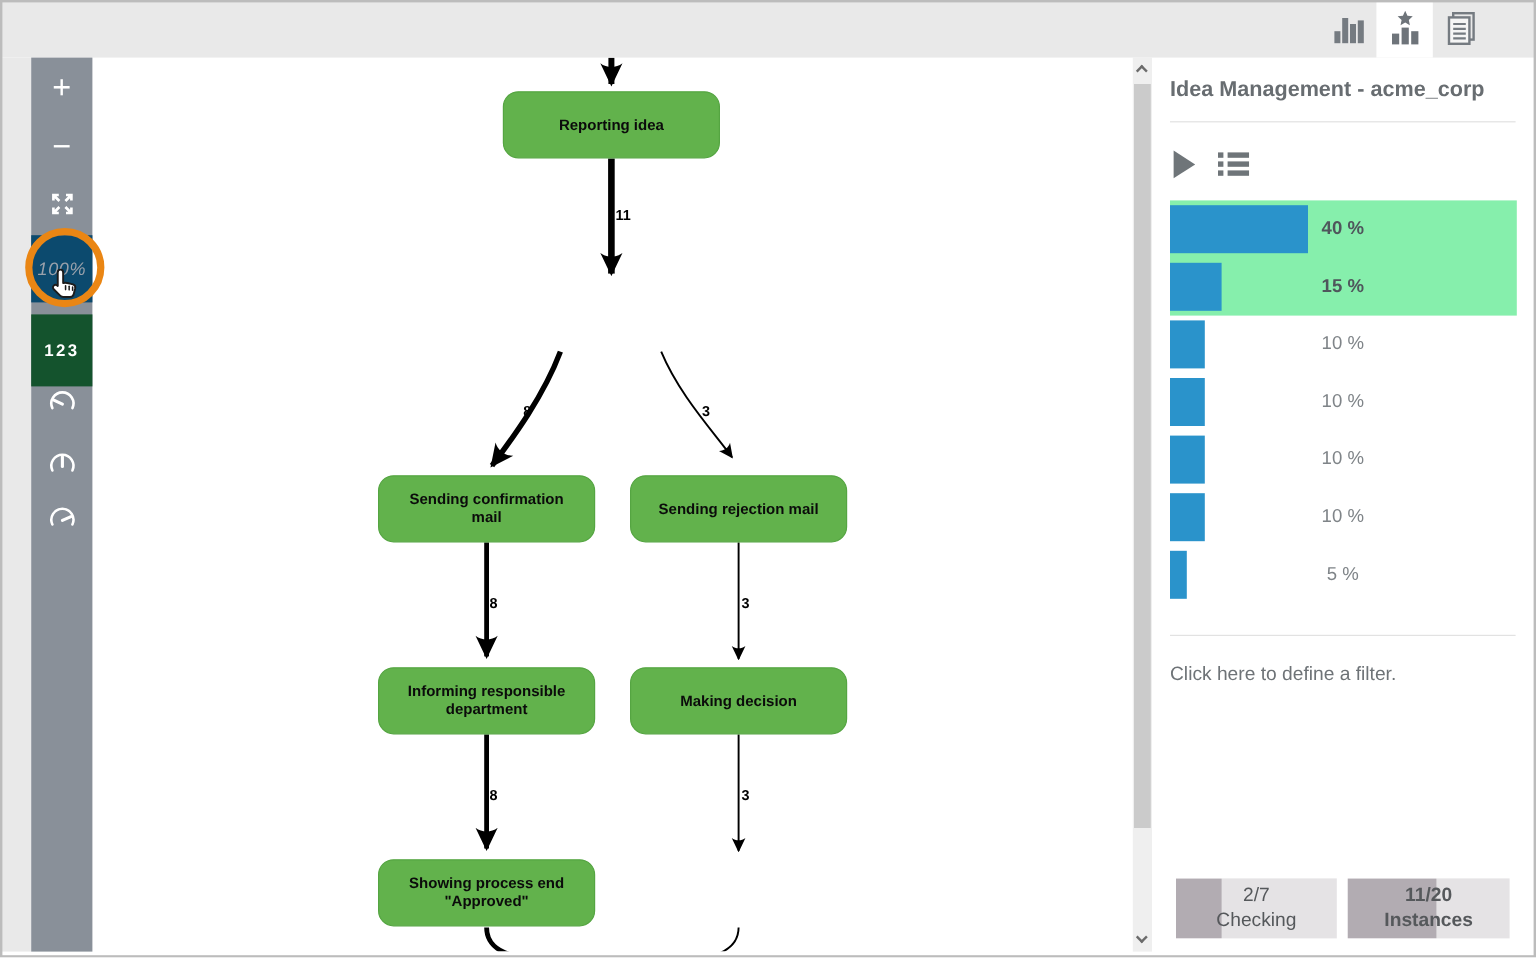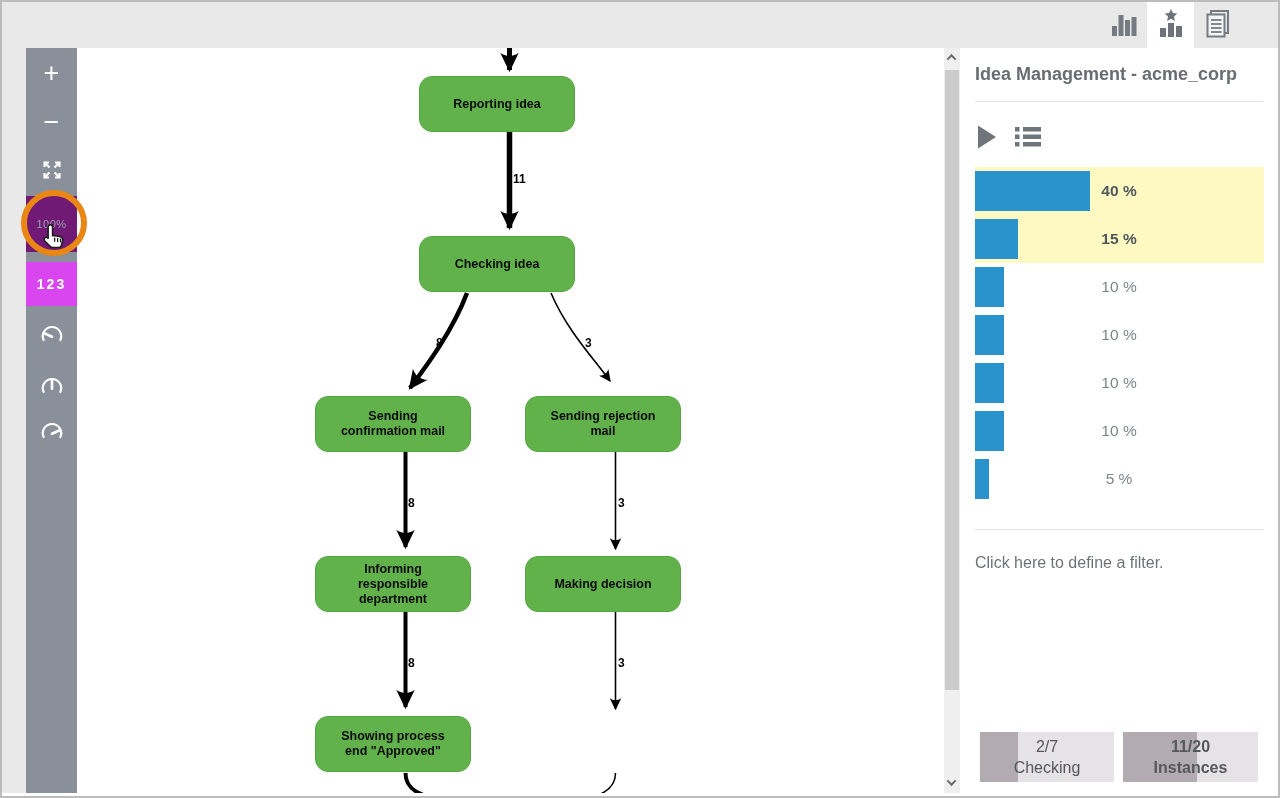--- a/index.html
+++ b/index.html
@@ -16,35 +16,35 @@
   .tab svg { display:block; }
 
   
   .gutter { position:absolute; left:0; top:48px; width:26px; bottom:5px; background:#e9e9e9; }
   .sidebar { position:absolute; left:26px; top:48px; width:51px; bottom:5px; background:#899099; z-index:6; }
   .sbtn { position:absolute; left:0; width:51px; display:flex; align-items:center; justify-content:center;
           color:#fff; cursor:pointer; }
   .sb-plus  { top:10px; height:30px; font-size:27px; font-weight:400; }
   .sb-minus { top:59px; height:30px; font-size:27px; font-weight:400; }
   .sb-expand{ top:109px; height:30px; }
-  .sb-zoom  { top:148px; height:56px; background:#701a75; color:#99a1ab; font-size:11px; letter-spacing:0.5px; }
-  .sb-num   { top:214px; height:44px; background:#d946ef; color:#fff; font-weight:bold; font-size:14px; letter-spacing:2px; }
+  .sb-zoom  { top:148px; height:56px; background:#0c4a6e; color:#99a1ab; font-size:15px; letter-spacing:0.5px;font-style:italic; }
+  .sb-num   { top:214px; height:60px; background:#14532d; color:#fff; font-weight:bold; font-size:14px; letter-spacing:2px; }
   .sb-g1 { top:273px; height:30px; }
   .sb-g2 { top:325px; height:30px; }
   .sb-g3 { top:370px; height:30px; }
 
   
   .ann-ring { position:absolute; left:21px; top:190px; width:66px; height:66px; border:6px solid #ea8614;
               border-radius:50%; z-index:40; pointer-events:none; }
   .ann-cursor { position:absolute; left:41px; top:223px; z-index:41; pointer-events:none; }
 
   
   .canvas { position:absolute; left:77px; top:48px; width:867px; bottom:5px; background:#fff; overflow:hidden; }
   .edges { position:absolute; left:0; top:0; }
-  .node { position:absolute; width:156px; height:56px; background:#62b24c; border:1px solid #55a542;
+  .node { position:absolute; width:181px; height:56px; background:#62b24c; border:1px solid #55a542;
           border-radius:13px; display:flex; align-items:center; justify-content:center; text-align:center;
           font-size:12.5px; font-weight:bold; color:#0b0b0b; line-height:15px; padding:0 14px; cursor:pointer; }
   .n-reporting { left:342px; top:28px; }
   .n-checking  { left:342px; top:188px; }
   .n-confirm   { left:238px; top:348px; }
   .n-reject    { left:448px; top:348px; }
   .n-informing { left:238px; top:508px; }
   .n-decision  { left:448px; top:508px; }
   .n-approved  { left:238px; top:668px; }
   .n-revising  { left:448px; top:668px; }
@@ -60,21 +60,21 @@
 
   
   .panel { position:absolute; left:960px; top:48px; right:2px; bottom:5px; background:#fff;padding-left:28px; }
   .ptitle { position:absolute; left:15px; top:16px; font-size:18px; font-weight:bold; color:#686d71; }
   .pdiv1 { position:absolute; left:15px; right:15px; top:53px; height:1px; background:#e2e2e2; }
   .picons { position:absolute; left:16px; top:76px; display:flex; align-items:center; gap:17px; }
   .picons .ibtn { cursor:pointer; display:flex; align-items:center; }
 
   .vlist { position:absolute; left:15px; top:119px; width:289px; }
   .vrow { position:relative; height:48px; cursor:pointer; }
-  .vrow.selected { background:#fef9c3; }
+  .vrow.selected { background:#86efac; }
   .vbar { position:absolute; left:0; top:4px; height:40px; background:#2a93cb; }
   .vpct { position:absolute; left:94px; width:100px; top:0; height:48px; line-height:48px; text-align:center;
           font-size:15.5px; color:#7f8488; }
   .vrow.selected .vpct { color:#4f565c; font-weight:bold; }
 
   .pdiv2 { position:absolute; left:15px; right:15px; top:481px; height:1px; background:#e2e2e2; }
   .pfilter { position:absolute; left:15px; top:506px; font-size:16px; color:#6e7377; cursor:pointer; }
 
   .stat { position:absolute; bottom:11px; height:50px; background:#e5e3e5; overflow:hidden; cursor:pointer; }
   .stat.s0 { left:20px; width:134px; }
@@ -212,21 +212,20 @@
         <text class="elabel" x="436" y="135">11</text>
         <text class="elabel" x="359" y="299">8</text>
         <text class="elabel" x="508" y="299">3</text>
         <text class="elabel" x="331" y="459">8</text>
         <text class="elabel" x="541" y="459">3</text>
         <text class="elabel" x="331" y="619">8</text>
         <text class="elabel" x="541" y="619">3</text>
       </g>
     </svg>
     <div class="node n-reporting">Reporting idea</div>
-    <div class="node n-checking">Checking idea</div>
     <div class="node n-confirm">Sending confirmation mail</div>
     <div class="node n-reject">Sending rejection mail</div>
     <div class="node n-informing">Informing responsible department</div>
     <div class="node n-decision">Making decision</div>
     <div class="node n-approved">Showing process end "Approved"</div>
   </div>
 
   <div class="vscroll">
     <div class="sarrow up">
         <div class="chev"></div>

